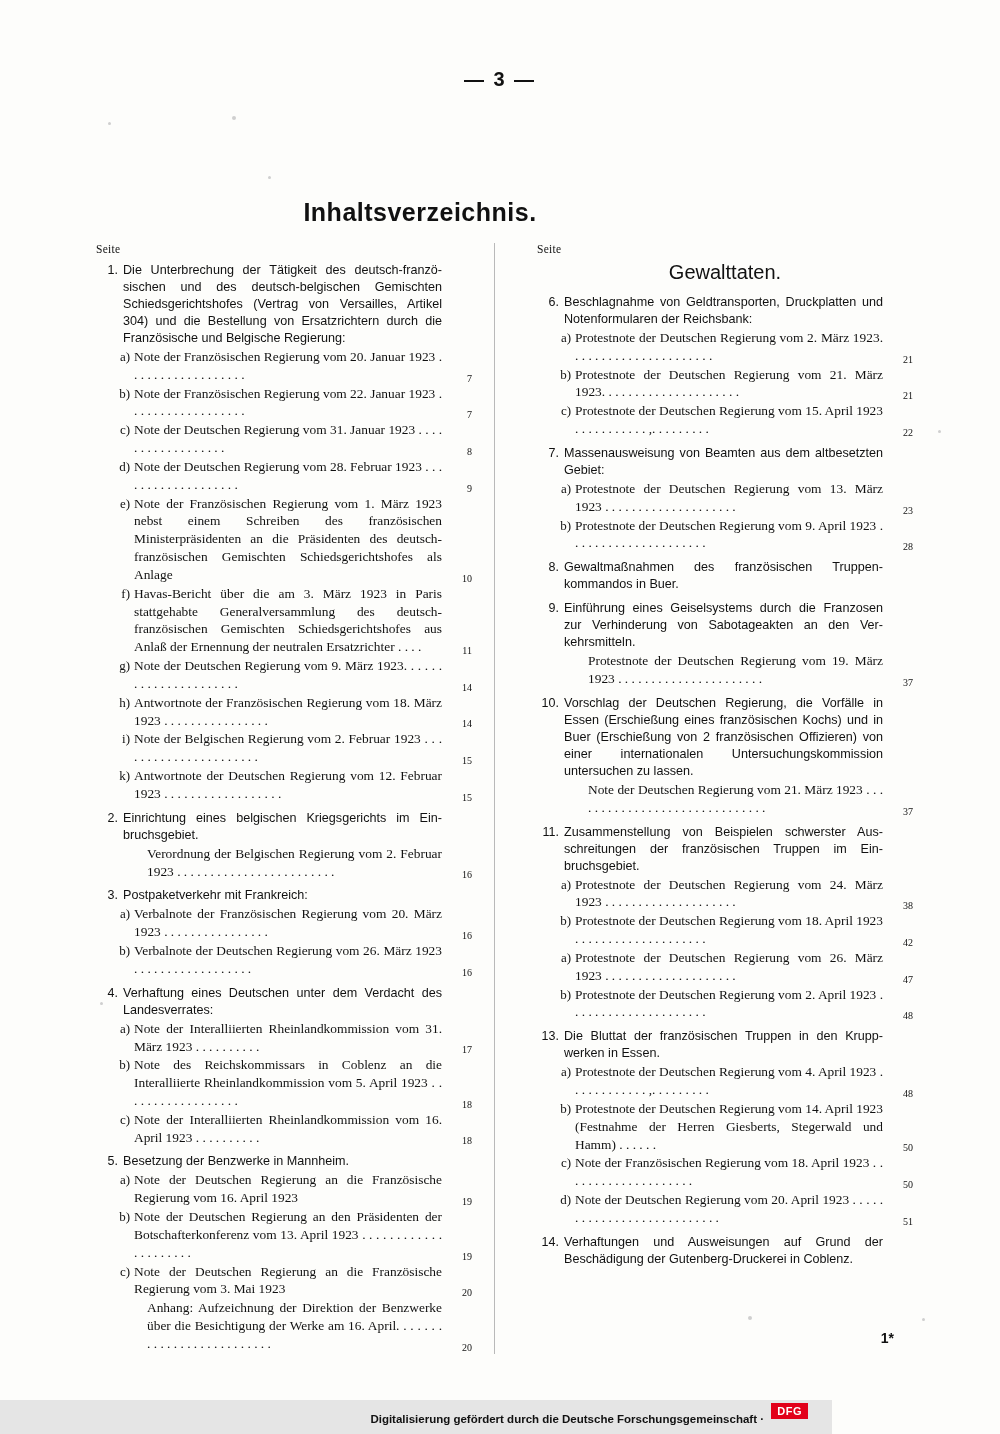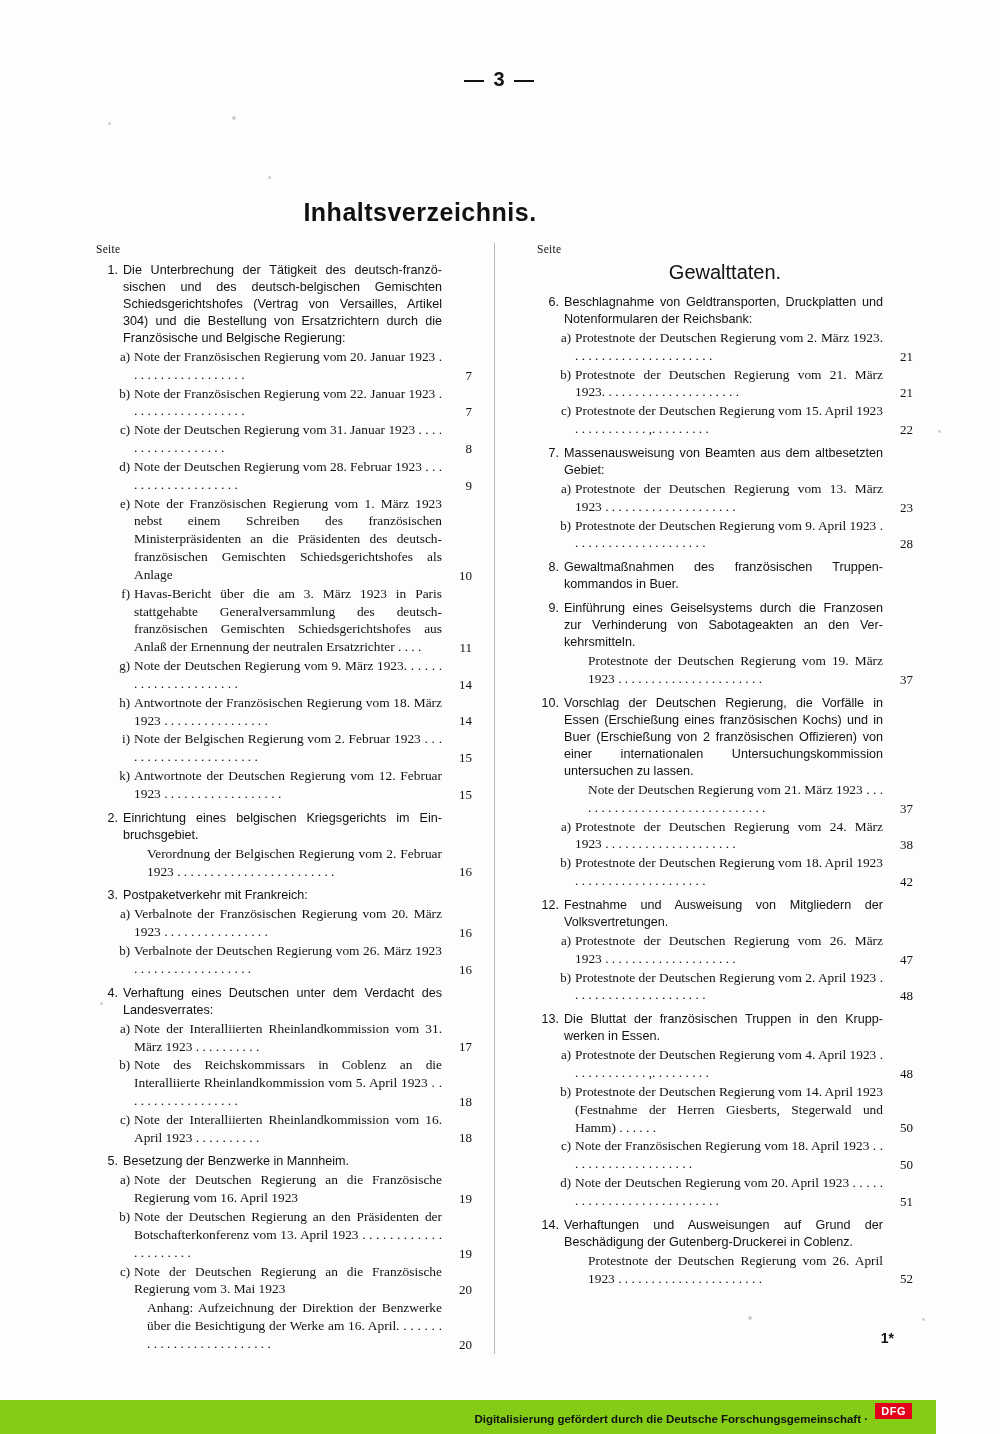--- a/index.html
+++ b/index.html
@@ -99,40 +99,40 @@
     font-size:13.4px;
     line-height:1.33;
     text-align:justify;
     padding-right:30px;
   }
   .pg{
     position:absolute;
     right:0;
     bottom:0;
     font-family:"Liberation Serif", serif;
-    font-size:13px;
+    font-size:10px;
     width:26px;
     text-align:right;
   }
   .level1{margin-top:7px;}
   .level2{margin-left:14px;}
   .plain{margin-left:14px;}
   .plain .t-sub{padding-left:10px;}
   .footer-mark{
     position:absolute;
     right:106px;
     top:1330px;
     font-family:"Liberation Sans", sans-serif;
     font-size:14px;
     font-weight:bold;
   }
   .footer-bar{
     position:absolute;
-    left:0;bottom:0;width:936px;height:34px;
-    background:#84cc16;
+    left:0;bottom:0;width:832px;height:34px;
+    background:#e5e5e5;
   }
   .footer-text{
     position:absolute;
     right:68px;bottom:9px;
     font-family:"Liberation Sans", sans-serif;
     font-size:11.5px;
     font-weight:bold;
     color:#111;
   }
   .dfg-badge{
@@ -429,41 +429,41 @@
               <div class="pg"></div>
             </div>
           </div>
           <div class="entry plain">
             <div class="num"></div>
             <div class="body">
               <div class="t-sub">Note der Deutschen Regierung vom 21. März 1923 . . . . . . . . . . . . . . . . . . . . . . . . . . . . . .</div>
               <div class="pg">37</div>
             </div>
           </div>
+          <div class="entry level1">
+            <div class="num">11.</div>
+            <div class="body">
+              <div class="t-main">Zusammenstellung von Beispielen schwerster Aus­schreitungen der französischen Truppen im Ein­bruchsgebiet.</div>
+              <div class="pg"></div>
+            </div>
+          </div>
           <div class="entry level2">
             <div class="num sub">a)</div>
             <div class="body">
               <div class="t-sub">Protestnote der Deutschen Regierung vom 24. März 1923 . . . . . . . . . . . . . . . . . . . .</div>
               <div class="pg">38</div>
             </div>
           </div>
           <div class="entry level2">
             <div class="num sub">b)</div>
             <div class="body">
               <div class="t-sub">Protestnote der Deutschen Regierung vom 18. April 1923 . . . . . . . . . . . . . . . . . . . .</div>
               <div class="pg">42</div>
             </div>
           </div>
-          <div class="entry level1">
-            <div class="num">12.</div>
-            <div class="body">
-              <div class="t-main">Festnahme und Ausweisung von Mitgliedern der Volksvertretungen.</div>
-              <div class="pg"></div>
-            </div>
-          </div>
           <div class="entry level2">
             <div class="num sub">a)</div>
             <div class="body">
               <div class="t-sub">Protestnote der Deutschen Regierung vom 26. März 1923 . . . . . . . . . . . . . . . . . . . .</div>
               <div class="pg">47</div>
             </div>
           </div>
           <div class="entry level2">
             <div class="num sub">b)</div>
             <div class="body">
@@ -504,27 +504,20 @@
             <div class="body">
               <div class="t-sub">Note der Deutschen Regierung vom 20. April 1923 . . . . . . . . . . . . . . . . . . . . . . . . . . .</div>
               <div class="pg">51</div>
             </div>
           </div>
           <div class="entry level1">
             <div class="num">14.</div>
             <div class="body">
               <div class="t-main">Verhaftungen und Ausweisungen auf Grund der Beschädigung der Gutenberg-Druckerei in Coblenz.</div>
               <div class="pg"></div>
-            </div>
-          </div>
-          <div class="entry plain">
-            <div class="num"></div>
-            <div class="body">
-              <div class="t-sub">Protestnote der Deutschen Regierung vom 26. April 1923 . . . . . . . . . . . . . . . . . . . . . .</div>
-              <div class="pg">52</div>
             </div>
           </div>
         </div>
     </div>
 
   </div>
 
   <div class="footer-mark">1*</div>
 
   <div class="footer-bar">

